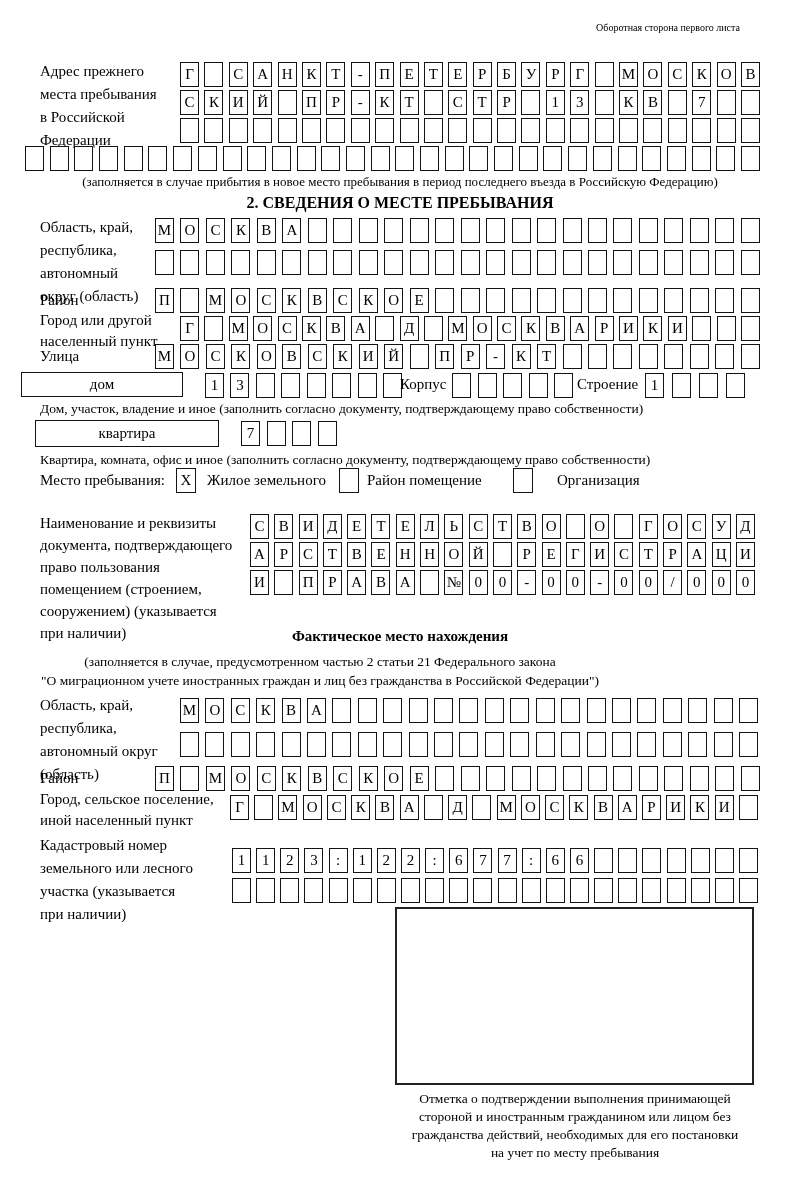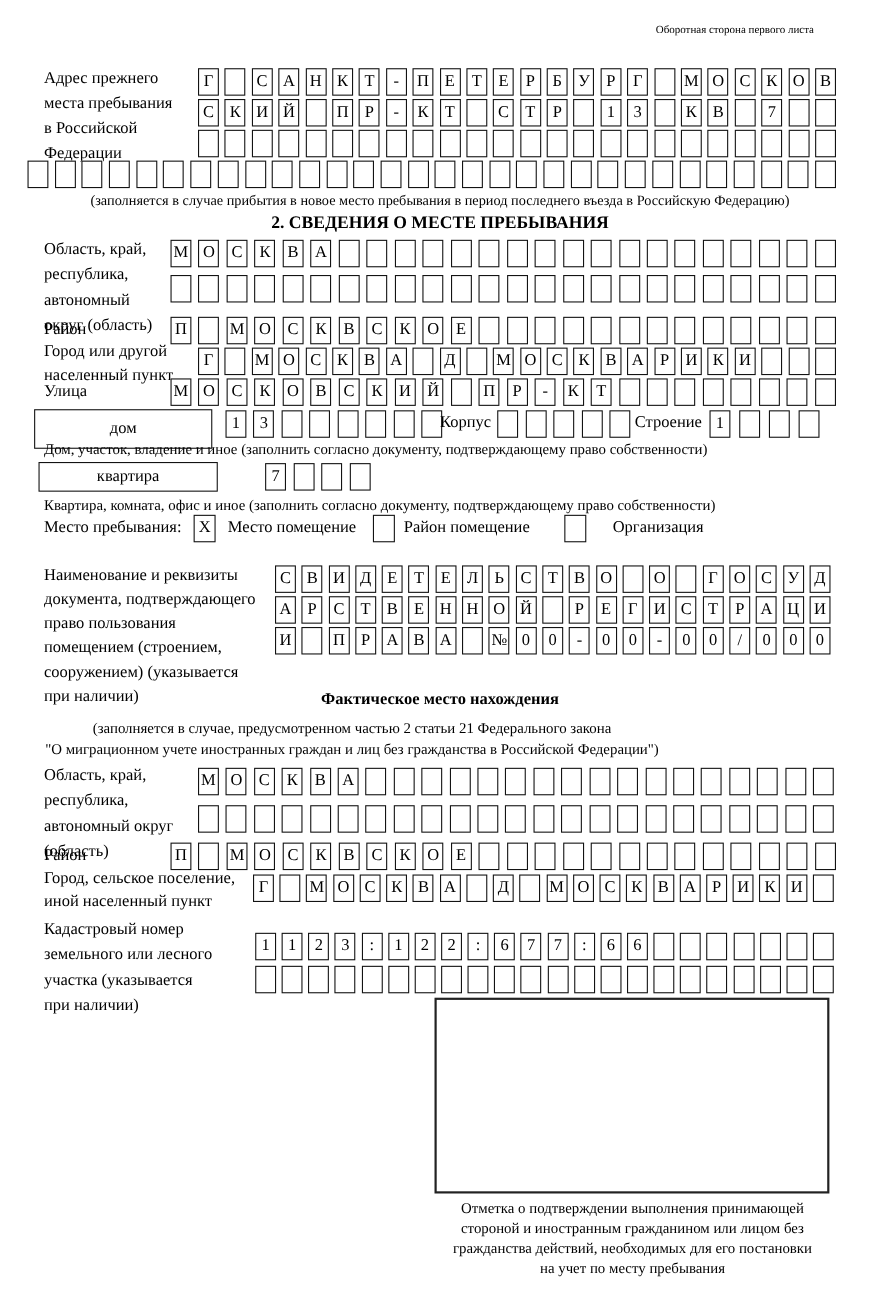--- a/index.html
+++ b/index.html
@@ -296,21 +296,21 @@
       <span class="cell"></span>
       <span class="cell"></span>
       <span class="cell"></span>
       <span class="cell"></span>
       <span class="cell"></span>
       <span class="cell"></span>
       <span class="cell"></span>
       <span class="cell"></span>
     </div>
 
-  <div class="bigbox" style="left:31px;top:372px;width:162px;height:36px;">дом</div>
+  <div class="bigbox" style="left:21px;top:372px;width:162px;height:25px;">дом</div>
   <div class="boxrow" style="left:205px;top:373px;width:197px;">
       <span class="cell">1</span>
       <span class="cell">3</span>
       <span class="cell"></span>
       <span class="cell"></span>
       <span class="cell"></span>
       <span class="cell"></span>
       <span class="cell"></span>
       <span class="cell"></span>
     </div>
@@ -324,32 +324,32 @@
     </div>
   <div class="abs" style="left:577px;top:376px;font-size:15px;">Строение</div>
   <div class="boxrow" style="left:645px;top:373px;width:100px;">
       <span class="cell">1</span>
       <span class="cell"></span>
       <span class="cell"></span>
       <span class="cell"></span>
     </div>
   <div class="small-note" style="left:40px;top:401px;font-size:13.5px;">Дом, участок, владение и иное (заполнить согласно документу, подтверждающему право собственности)</div>
 
-  <div class="bigbox" style="left:35px;top:420px;width:163px;height:27px;">квартира</div>
+  <div class="bigbox" style="left:35px;top:420px;width:184px;height:27px;">квартира</div>
   <div class="boxrow" style="left:241px;top:421px;width:96px;">
       <span class="cell">7</span>
       <span class="cell"></span>
       <span class="cell"></span>
       <span class="cell"></span>
     </div>
   <div class="small-note" style="left:40px;top:452px;font-size:13.5px;">Квартира, комната, офис и иное (заполнить согласно документу, подтверждающему право собственности)</div>
 
   <div class="abs" style="left:40px;top:472px;font-size:15px;">Место пребывания:</div>
   <div class="checkbox" style="left:176px;top:468px;">X</div>
-  <div class="abs" style="left:207px;top:472px;font-size:15px;">Место помещение</div>
+  <div class="abs" style="left:207px;top:472px;font-size:15px;">Жилое земельного</div>
   <div class="checkbox" style="left:339px;top:468px;"></div>
   <div class="abs" style="left:367px;top:472px;font-size:15px;">Район помещение</div>
   <div class="checkbox" style="left:513px;top:468px;"></div>
   <div class="abs" style="left:557px;top:472px;font-size:15px;">Организация</div>
 
   <div class="label" style="left:40px;top:512px;line-height:22px;">
       <div>Наименование и реквизиты</div>
       <div>документа, подтверждающего</div>
       <div>право пользования</div>
       <div>помещением (строением,</div>

